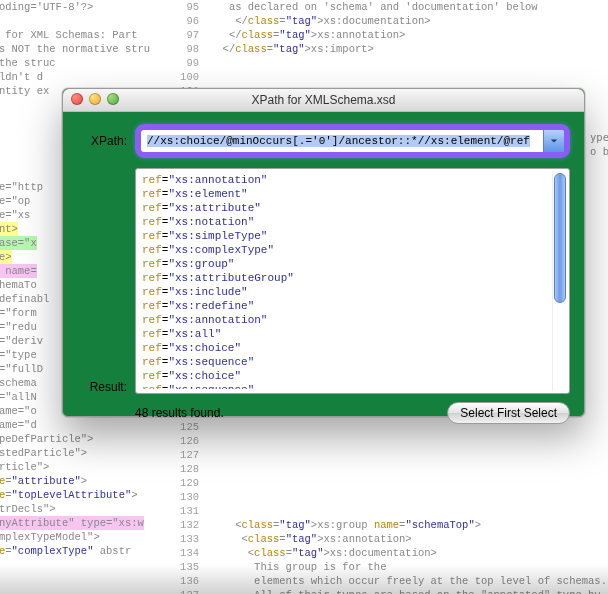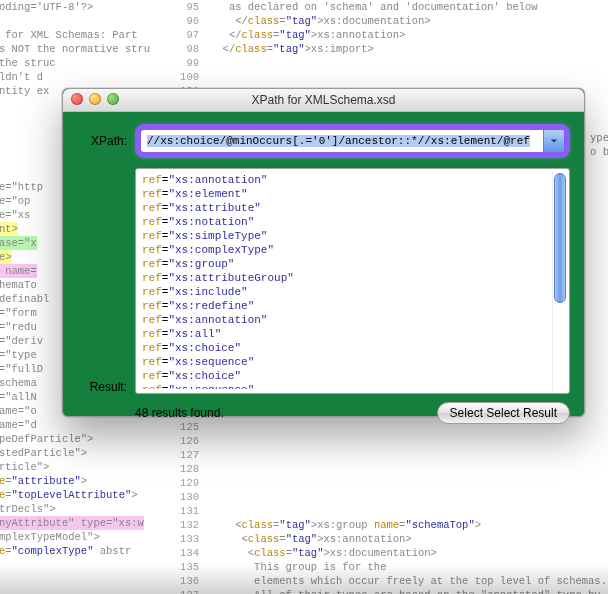--- a/index.html
+++ b/index.html
@@ -96,20 +96,20 @@
               <div class="rl"><span class="k">ref</span>=<span class="s">"xs:sequence"</span></div>
             </div>
         <div class="sb">
               <div class="thumb"></div>
             </div>
       </div>
     </div>
     <div class="footer">
       <div class="status">48 results found.</div>
       <div class="mac-btn">
-            <span>Select Select Result</span>
+            <span>Select First Select</span>
           </div>
     </div>
   </div>
 </div>
 
 <div class="shadow-bottom"></div>
 </div>
 
 </body></html>

